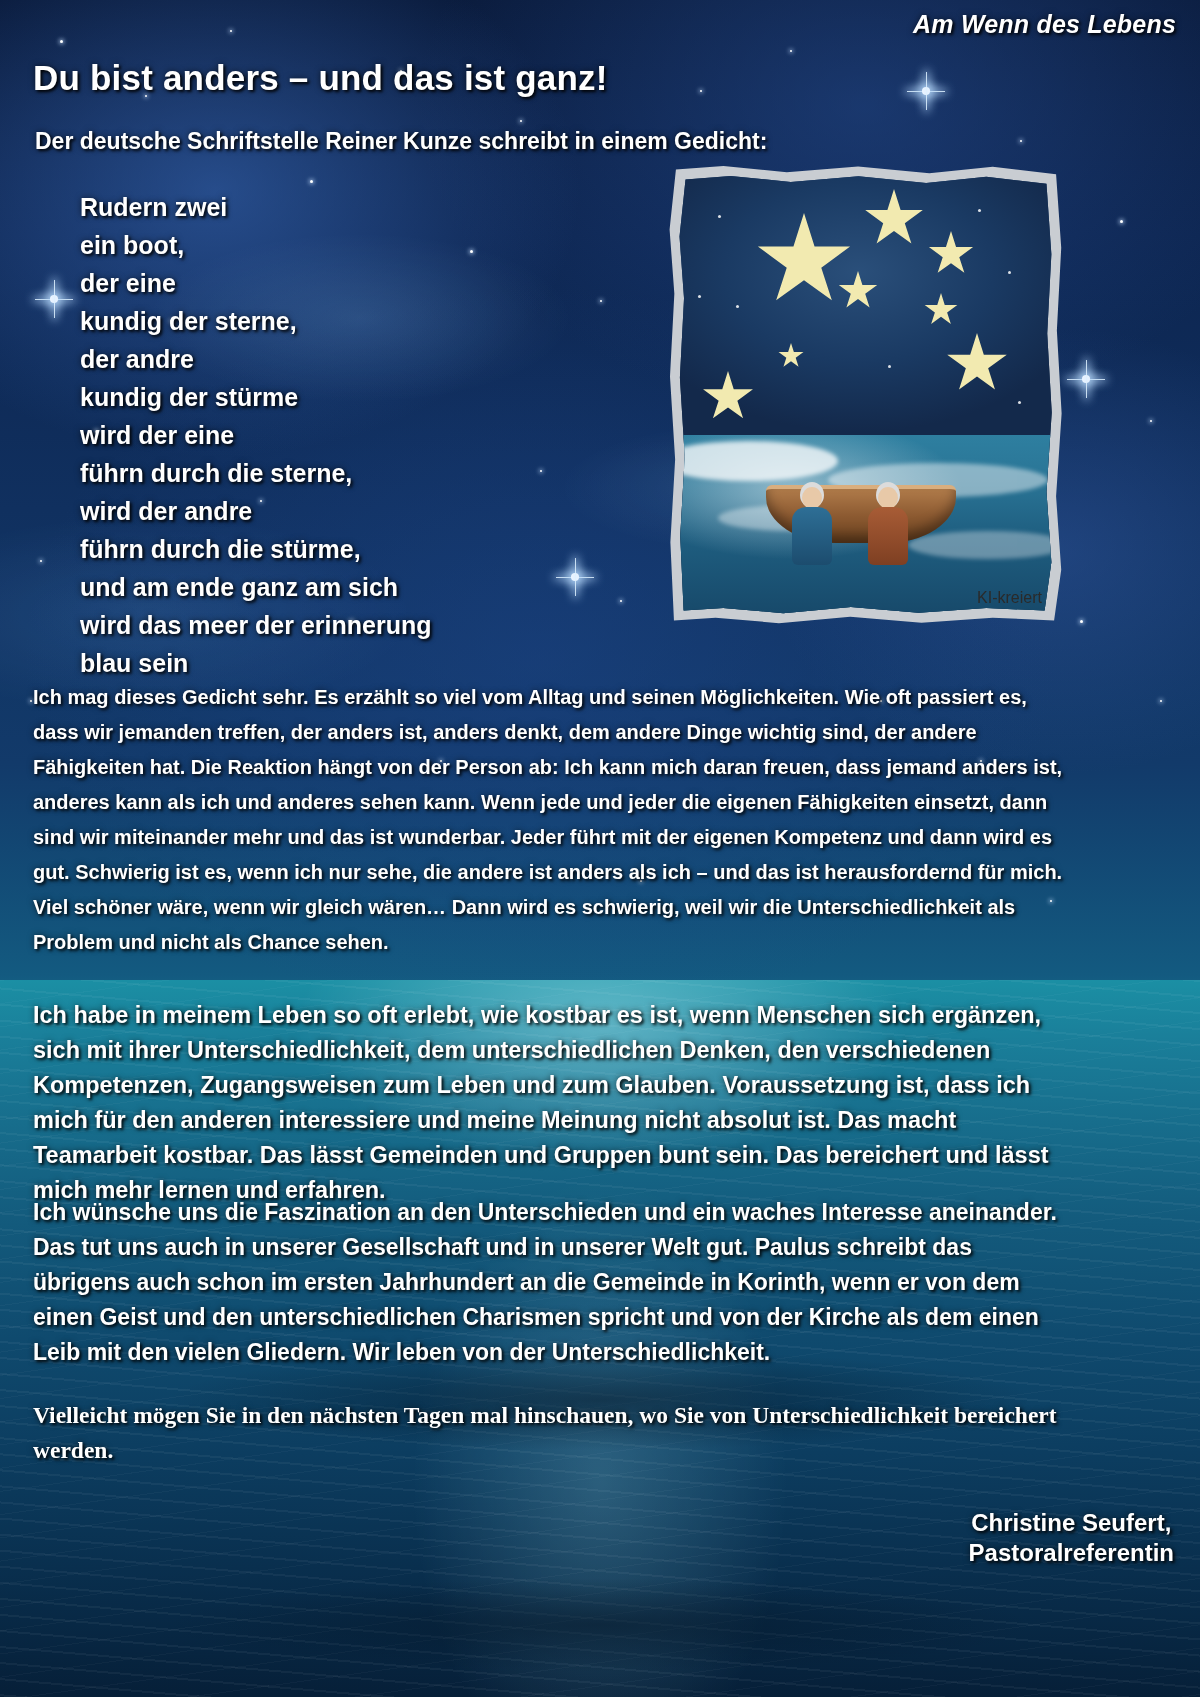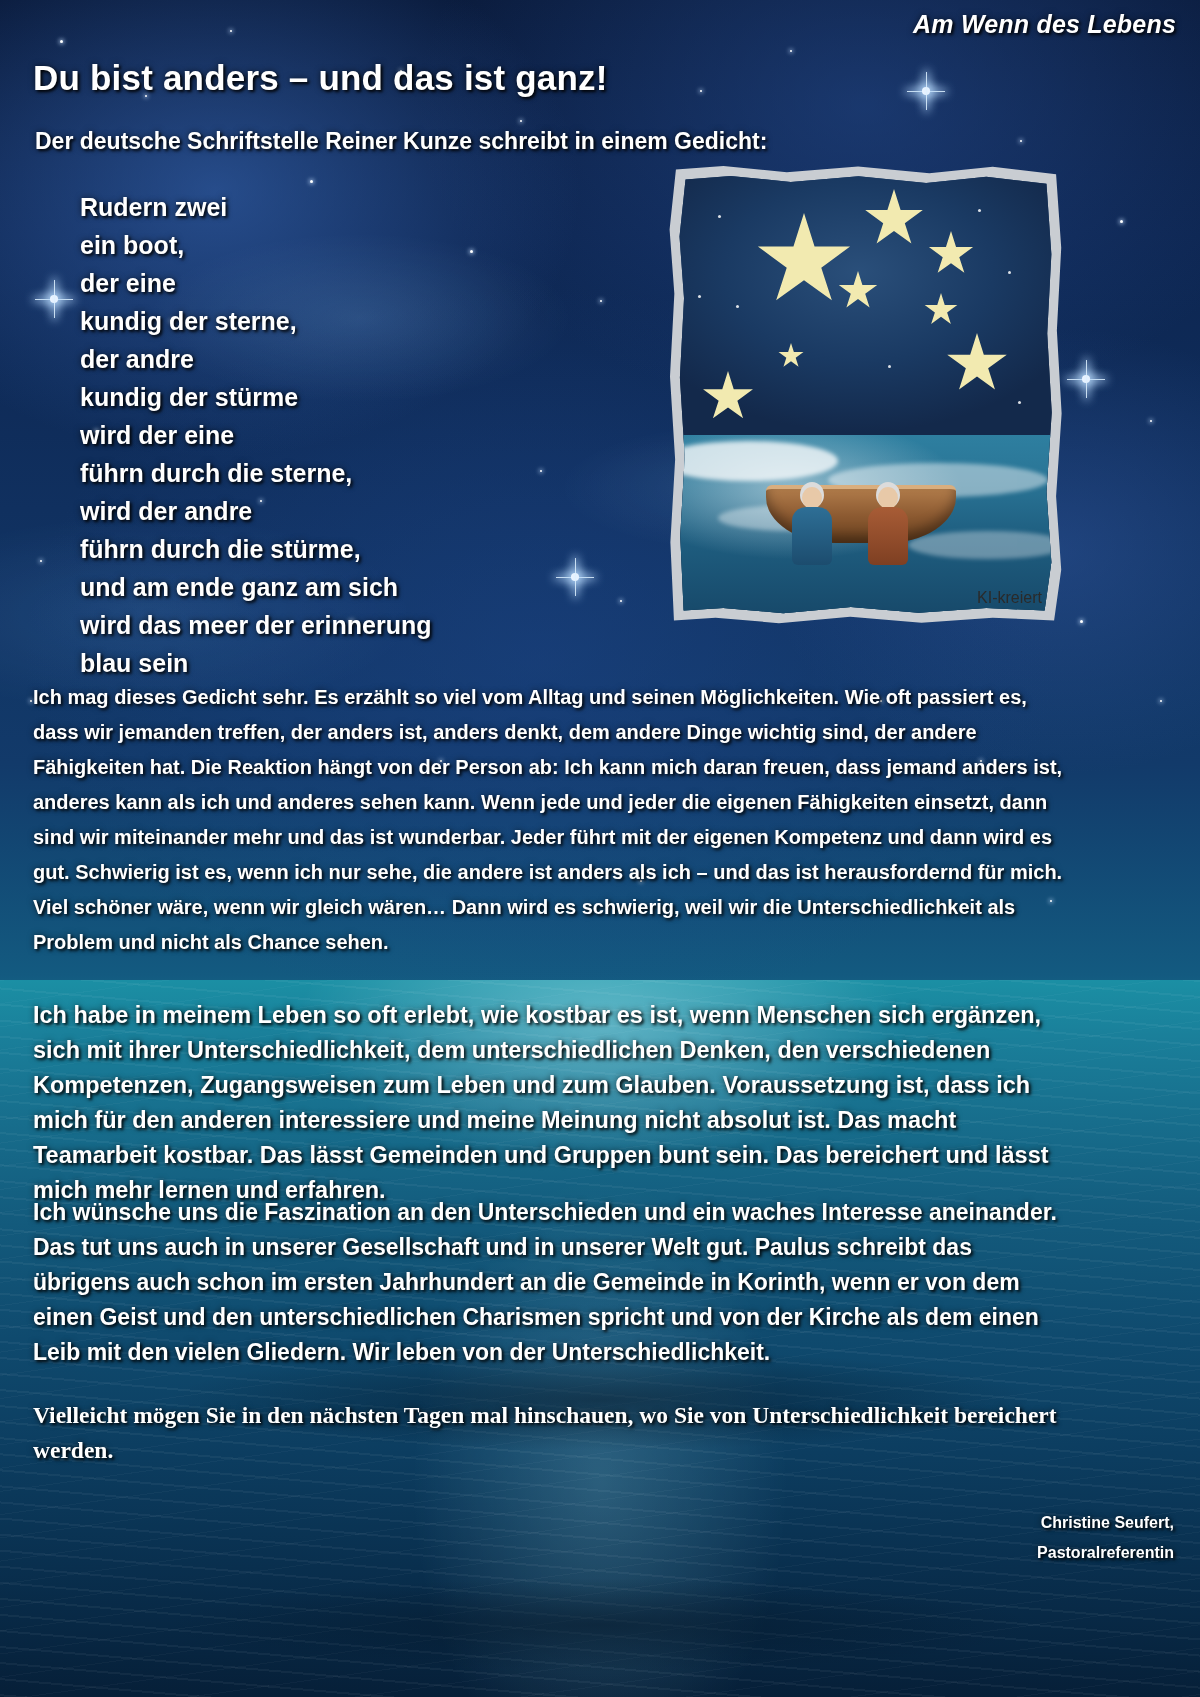--- a/index.html
+++ b/index.html
@@ -189,22 +189,22 @@
     font-size: 23.5px;
     font-weight: bold;
     line-height: 35px;
     font-family: Liberation Serif, serif;
   }
 
   .signature {
     position: absolute;
     right: 26px;
     top: 1508px;
-    text-align: right;
-    font-size: 16px;
+    text-align: center;
+    font-size: 24px;
     font-weight: bold;
     line-height: 30px;
     white-space: pre-line;
   }
 
   
   .illus {
     position: absolute;
     left: 668px;
     top: 165px;

